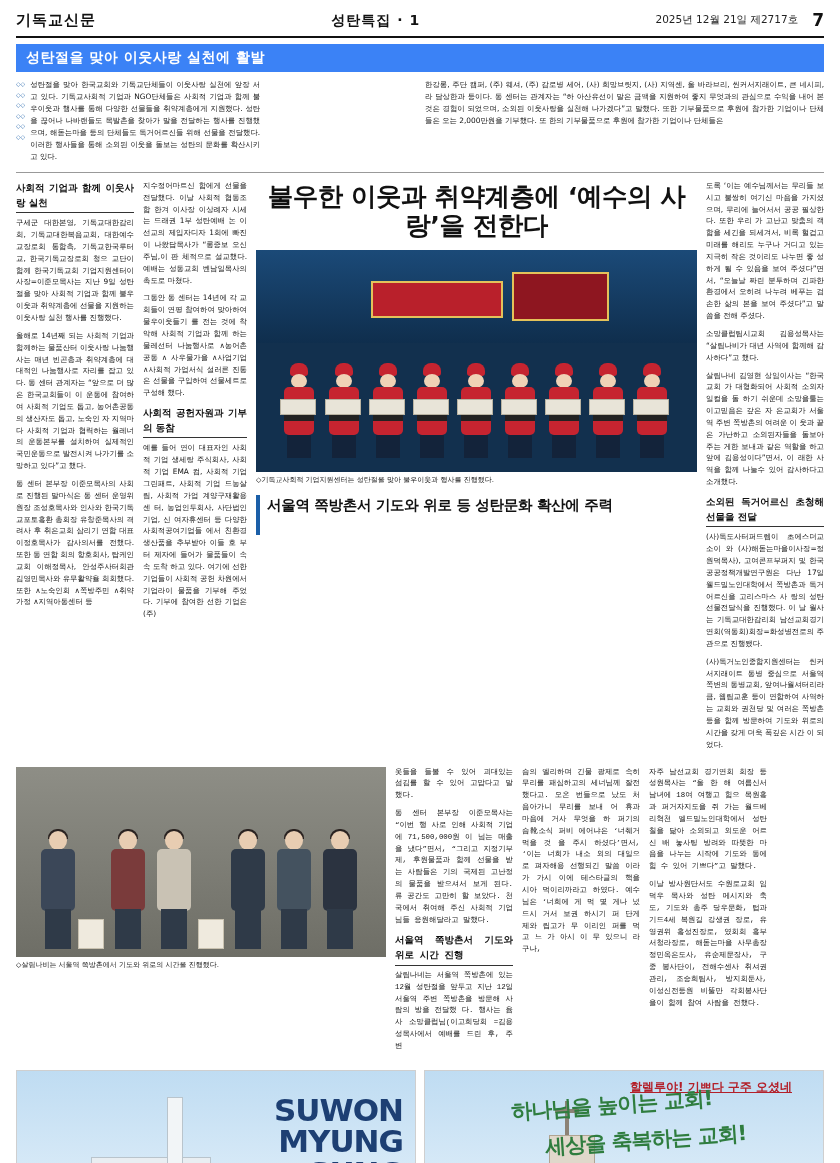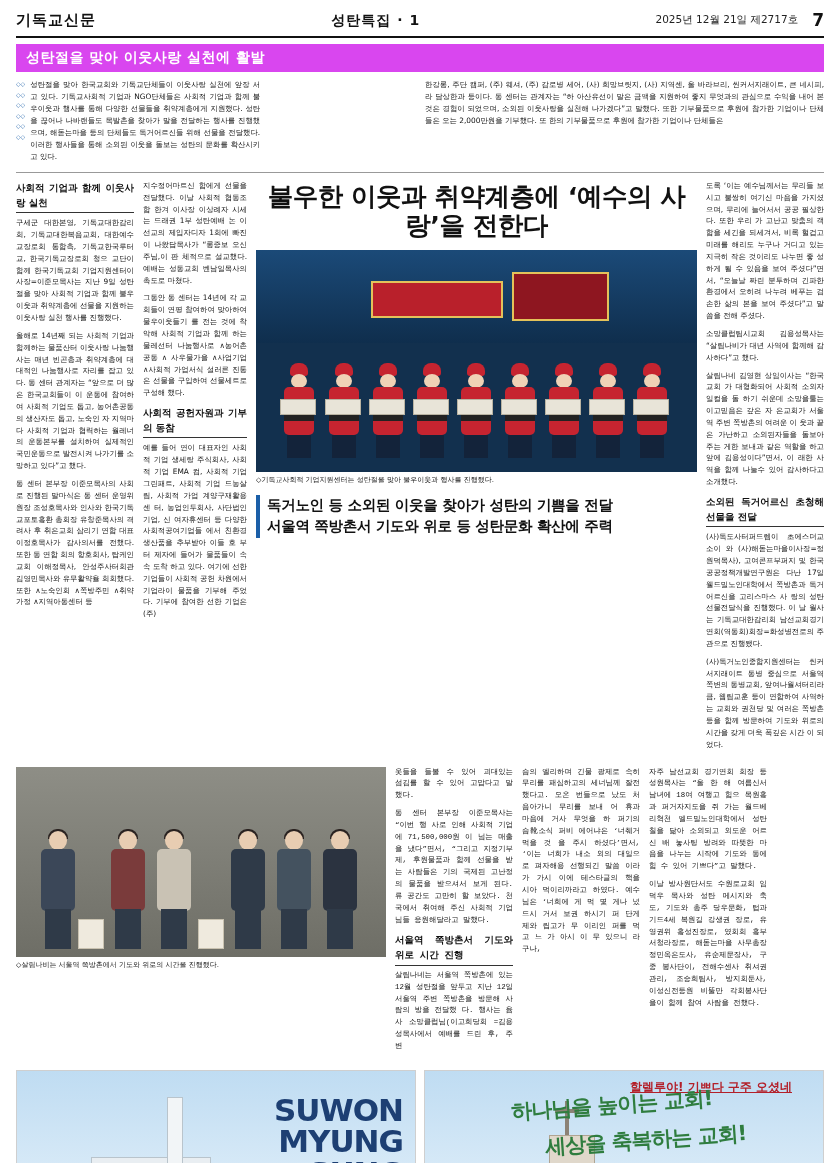--- a/index.html
+++ b/index.html
@@ -20,21 +20,21 @@
     border-bottom:2px solid #111; padding:10px 0 6px 0; margin:0 0 0 0;
   }
   .masthead .paper-name { font-size:15px; font-weight:bold; letter-spacing:1px; }
   .masthead .section { font-size:14px; font-weight:bold; letter-spacing:1px; }
   .masthead .right { display:flex; align-items:center; gap:14px; }
   .masthead .issue { font-size:10.5px; color:#222; }
   .masthead .pageno { font-size:17px; font-weight:bold; }
 
   
   .banner {
-    background:#d946ef; color:#fff; font-size:14px; font-weight:bold;
+    background:#3b82f6; color:#fff; font-size:14px; font-weight:bold;
     padding:5px 10px; margin-top:6px; letter-spacing:0.5px;
   }
 
   
   .summary {
     display:flex; gap:10px; border-bottom:1px solid #999; padding:7px 0 9px 0;
   }
   .sum-col { flex:1; display:flex; gap:5px; }
   .sum-marks { display:flex; flex-direction:column; gap:4.5px; padding-top:2px; }
   .sum-mark { font-size:6px; color:#1b5fa8; line-height:1; }
@@ -264,21 +264,20 @@
               <div class="legs"></div>
               <div class="box"></div>
             </div>
         </div>
       </div>
       <div class="caption">◇기독교사회적 기업지원센터는 성탄절을 맞아 물우이웃과 행사를 진행했다.</div>
 
       <div class="deck">
         <div class="deck-bar"></div>
         <div>
-          <div class="deck-text">독거노인 등 소외된 이웃을 찾아가 성탄의 기쁨을 전달</div>
           <div class="deck-text">서울역 쪽방촌서 기도와 위로 등 성탄문화 확산에 주력</div>
         </div>
       </div>
     </div>
 
     <div class="col" style="width:118px">
       <p>도록 ‘이는 예수님께서는 무리들 보시고 불쌍히 여기신 마음을 가지셨으며, 무리에 늘어서서 공공 필상한다. 또한 우리 가 고난고 맞춤의 객합을 세긴을 되세겨서, 비록 헐겁고 미래를 해리도 누구나 거디고 있는 지극히 작은 것이리도 나누면 좋 성하게 될 수 있음을 보여 주셨다”면서, “오늘날 짜린 분투하며 긴파한 환경에서 오히려 나누려 베푸는 검손한 삶의 본을 보여 주셨다”고 말씀을 전해 주셨다.</p>
       <p>소망클럽팀시교회 김용성목사는 “살림나비가 대년 사역에 함께해 감사하다”고 했다.</p>
       <p>살림나네 김영현 상임이사는 “한국교회 가 대형화되어 사회적 소외자 일컬을 돌 하기 쉬운데 소망을툴는이고믿음은 갚은 자 은교회가 서울역 주변 쪽방촌의 여려운 이 웃과 끝은 가난하고 소외된자들을 돌보아 주는 게한 보내과 같은 역할을 하고 앞에 김용성이다”면서, 이 래한 사역을 함께 나눌수 있어 감사하다고 소개했다.</p>
       <div class="sub-head">소외된 독거어르신 초청해 선물을 전달</div>

